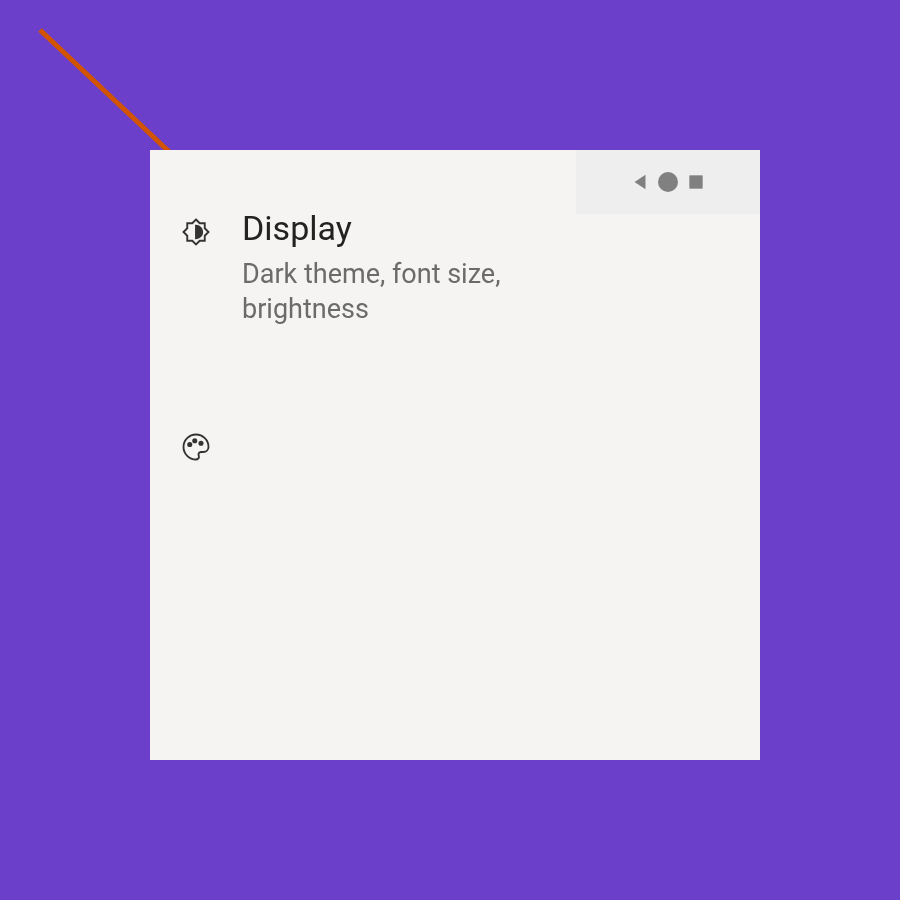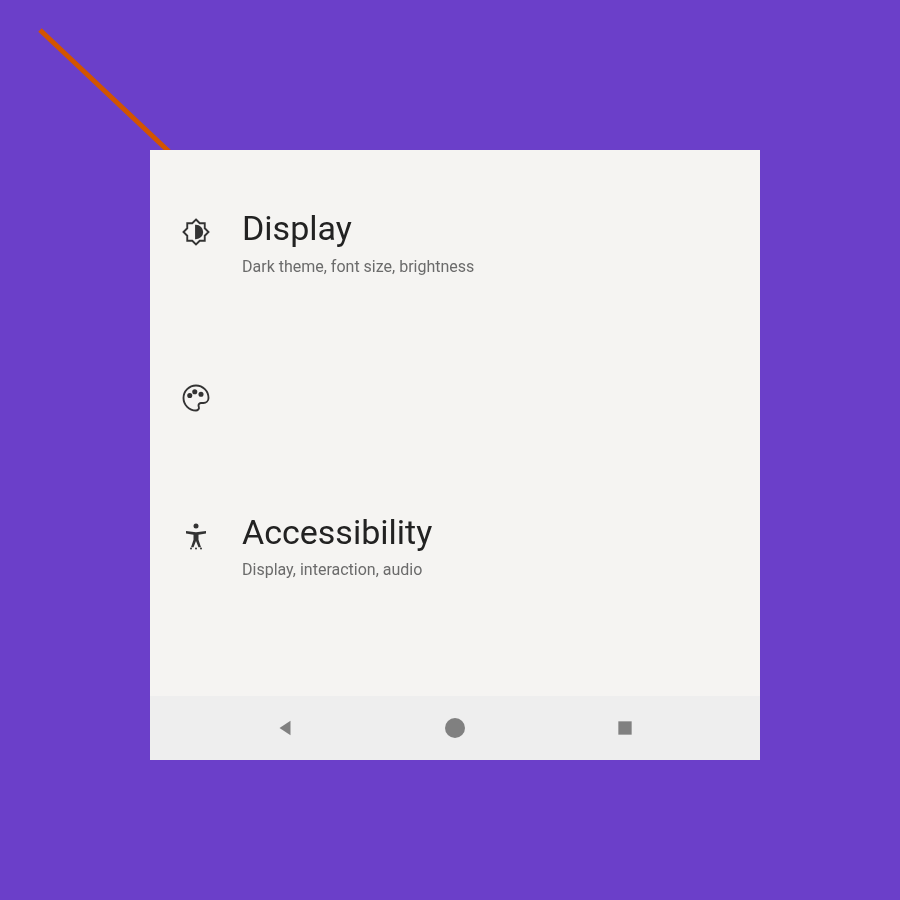--- a/index.html
+++ b/index.html
@@ -15,21 +15,21 @@
       font-family: Roboto, Arial, sans-serif;
     }
     .phone-panel {
       position: absolute;
       left: 150px;
       top: 150px;
       width: 610px;
       height: 610px;
       background: #f5f4f2;
       display: flex;
-      flex-direction: column;
+      flex-direction: row;
     }
     .settings-list {
       flex: 1;
       overflow: hidden;
       padding-top: 30px;
     }
     .settings-item {
       display: flex;
       align-items: flex-start;
       padding: 28px 24px 28px 28px;
@@ -50,21 +50,21 @@
       flex: 1;
     }
     .settings-item .title {
       font-size: 34px;
       color: #222;
       font-weight: 400;
       line-height: 1.2;
       margin-bottom: 8px;
     }
     .settings-item .subtitle {
-      font-size: 16px;
+      font-size: 27px;
       color: #6b6b6b;
       font-weight: 400;
       line-height: 1.3;
     }
     .nav-bar {
       height: 64px;
       background: #eeeeee;
       display: flex;
       align-items: center;
       justify-content: space-around;
@@ -120,35 +120,20 @@
           <path d="M12 22 C6.5 22 2 17.5 2 12 S6.5 2 12 2 s10 4.5 10 10 c0 2.5-2 4-4 4 h-2 c-1 0-2 1-2 2 s1 2 0 3 c-0.5 0.5-1 1-2 1z" fill="none"></path>
           <circle cx="7" cy="10" r="1.3" fill="#333"></circle>
           <circle cx="11" cy="7" r="1.3" fill="#333"></circle>
           <circle cx="16" cy="9" r="1.3" fill="#333"></circle>
         </svg>
       </span>
       <div class="text-block">
       </div>
     </div>
 
-    <div class="settings-item" style="margin-top:40px;">
-      <span class="icon">
-        <svg width="30" height="30" viewBox="0 0 24 24" fill="#333">
-          <circle cx="12" cy="4" r="2"></circle>
-          <path d="M4 8 l8 1 l8 -1 v2 l-6 1 v4 l2 6 h-2 l-2 -5 l-2 5 h-2 l2 -6 v-4 l-6 -1 z"></path>
-          <circle cx="8" cy="22" r="0.8"></circle>
-          <circle cx="12" cy="22" r="0.8"></circle>
-          <circle cx="16" cy="22" r="0.8"></circle>
-        </svg>
-      </span>
-      <div class="text-block">
-        <div class="title">Accessibility</div>
-        <div class="subtitle">Display, interaction, audio</div>
-      </div>
-    </div>
 
   </div>
 
   <div class="nav-bar">
     <div class="nav-btn">
       <svg width="22" height="22" viewBox="0 0 24 24" fill="#808080">
         <polygon points="18,4 18,20 6,12"></polygon>
       </svg>
     </div>
     <div class="nav-btn">

